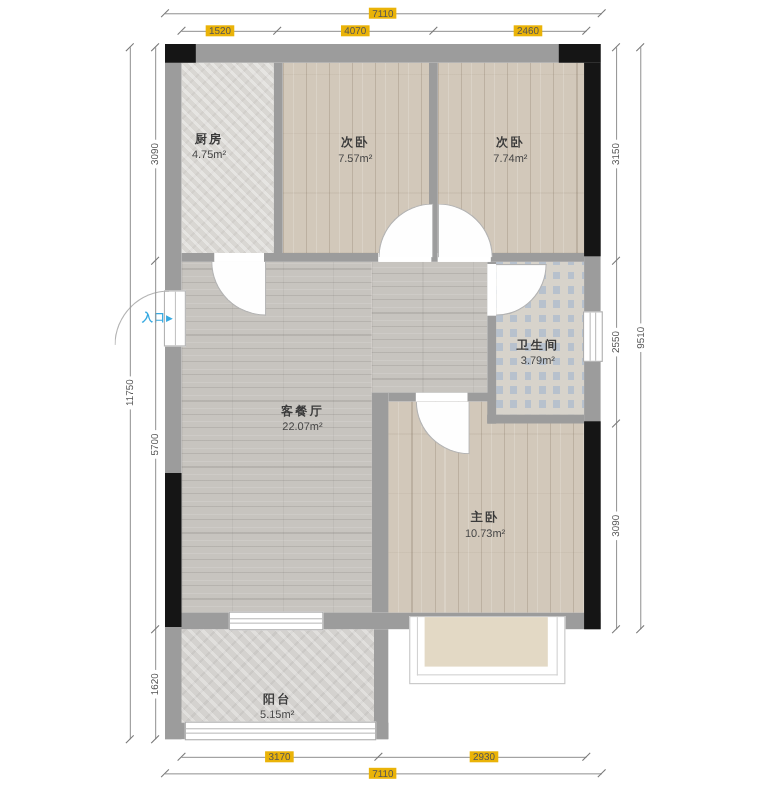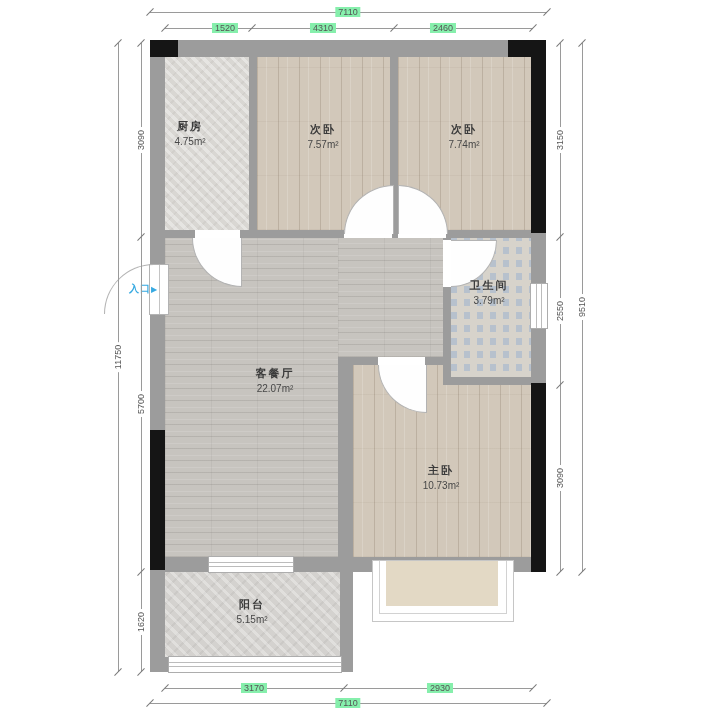--- a/index.html
+++ b/index.html
@@ -36,21 +36,21 @@
   .arc{position:absolute;border-top:1px solid #b3b3b3;border-left:1px solid #b3b3b3;border-top-left-radius:100% 100%;}
   
   .room-label{position:absolute;transform:translate(-50%,-50%);text-align:center;color:#3d3d3d;pointer-events:none;}
   .rname{font-size:11px;letter-spacing:2px;font-weight:bold;color:#3a3a3a;}
   .rarea{font-size:10px;margin-top:2px;color:#474747;letter-spacing:0;}
   .entrance{position:absolute;color:#36a9e1;font-size:10px;font-weight:bold;letter-spacing:1px;white-space:nowrap;}
   .entrance .tri{font-size:8px;letter-spacing:0;}
   
   .dline{position:absolute;background:#9a9a9a;}
   .tick{position:absolute;width:10px;height:1px;background:#7a7a7a;transform:translate(-50%,-50%) rotate(-45deg);}
-  .dlab{position:absolute;transform:translate(-50%,-50%);background:#86efac;padding:0 3px;font-size:9px;color:#555;white-space:nowrap;}
+  .dlab{position:absolute;transform:translate(-50%,-50%);background:#eab308;padding:0 3px;font-size:9px;color:#555;white-space:nowrap;}
   .dlabv{position:absolute;transform:translate(-50%,-50%) rotate(-90deg);background:#fff;padding:0 3px;font-size:9px;color:#555;white-space:nowrap;}
 </style>
 </head>
 <body>
 
 <div class="stage">
 
   <div class="floor f-kitchen" style="left:165px;top:57px;width:84px;height:173px"></div>
   <div class="floor f-wood" style="left:257px;top:57px;width:133px;height:173px"></div>
   <div class="floor f-wood" style="left:398px;top:57px;width:133px;height:173px"></div>
@@ -117,45 +117,45 @@
     <div class="rarea">4.75m²</div>
   </div>
   <div class="room-label" style="left:323px;top:136px">
     <div class="rname">次卧</div>
     <div class="rarea">7.57m²</div>
   </div>
   <div class="room-label" style="left:464px;top:136px">
     <div class="rname">次卧</div>
     <div class="rarea">7.74m²</div>
   </div>
-  <div class="room-label" style="left:489px;top:292px">
+  <div class="room-label" style="left:489px;top:320px">
     <div class="rname">卫生间</div>
     <div class="rarea">3.79m²</div>
   </div>
   <div class="room-label" style="left:275px;top:380px">
     <div class="rname">客餐厅</div>
     <div class="rarea">22.07m²</div>
   </div>
   <div class="room-label" style="left:441px;top:477px">
     <div class="rname">主卧</div>
     <div class="rarea">10.73m²</div>
   </div>
-  <div class="room-label" style="left:252px;top:611px">
+  <div class="room-label" style="left:252px;top:642px">
     <div class="rname">阳台</div>
     <div class="rarea">5.15m²</div>
   </div>
 
   <div class="entrance" style="left:129px;top:282px"><span>入口</span><span class="tri">▶</span></div>
 
   <div class="dline" style="left:150px;top:12px;width:397px;height:1px"></div>
   <div class="dline" style="left:165px;top:28px;width:368px;height:1px"></div>
   <div class="dlab" style="left:348px;top:12px">7110</div>
-  <div class="dlab" style="left:225px;top:28px">1520</div>
-  <div class="dlab" style="left:323px;top:28px">4310</div>
-  <div class="dlab" style="left:443px;top:28px">2460</div>
+  <div class="dlab" style="left:200px;top:28px">1520</div>
+  <div class="dlab" style="left:323px;top:28px">4070</div>
+  <div class="dlab" style="left:480px;top:28px">2460</div>
   <div class="tick" style="left:150px;top:12px"></div>
   <div class="tick" style="left:547px;top:12px"></div>
   <div class="tick" style="left:165px;top:28px"></div>
   <div class="tick" style="left:252px;top:28px"></div>
   <div class="tick" style="left:394px;top:28px"></div>
   <div class="tick" style="left:533px;top:28px"></div>
 
   <div class="dline" style="left:165px;top:688px;width:368px;height:1px"></div>
   <div class="dline" style="left:150px;top:703px;width:397px;height:1px"></div>
   <div class="dlab" style="left:254px;top:688px">3170</div>

